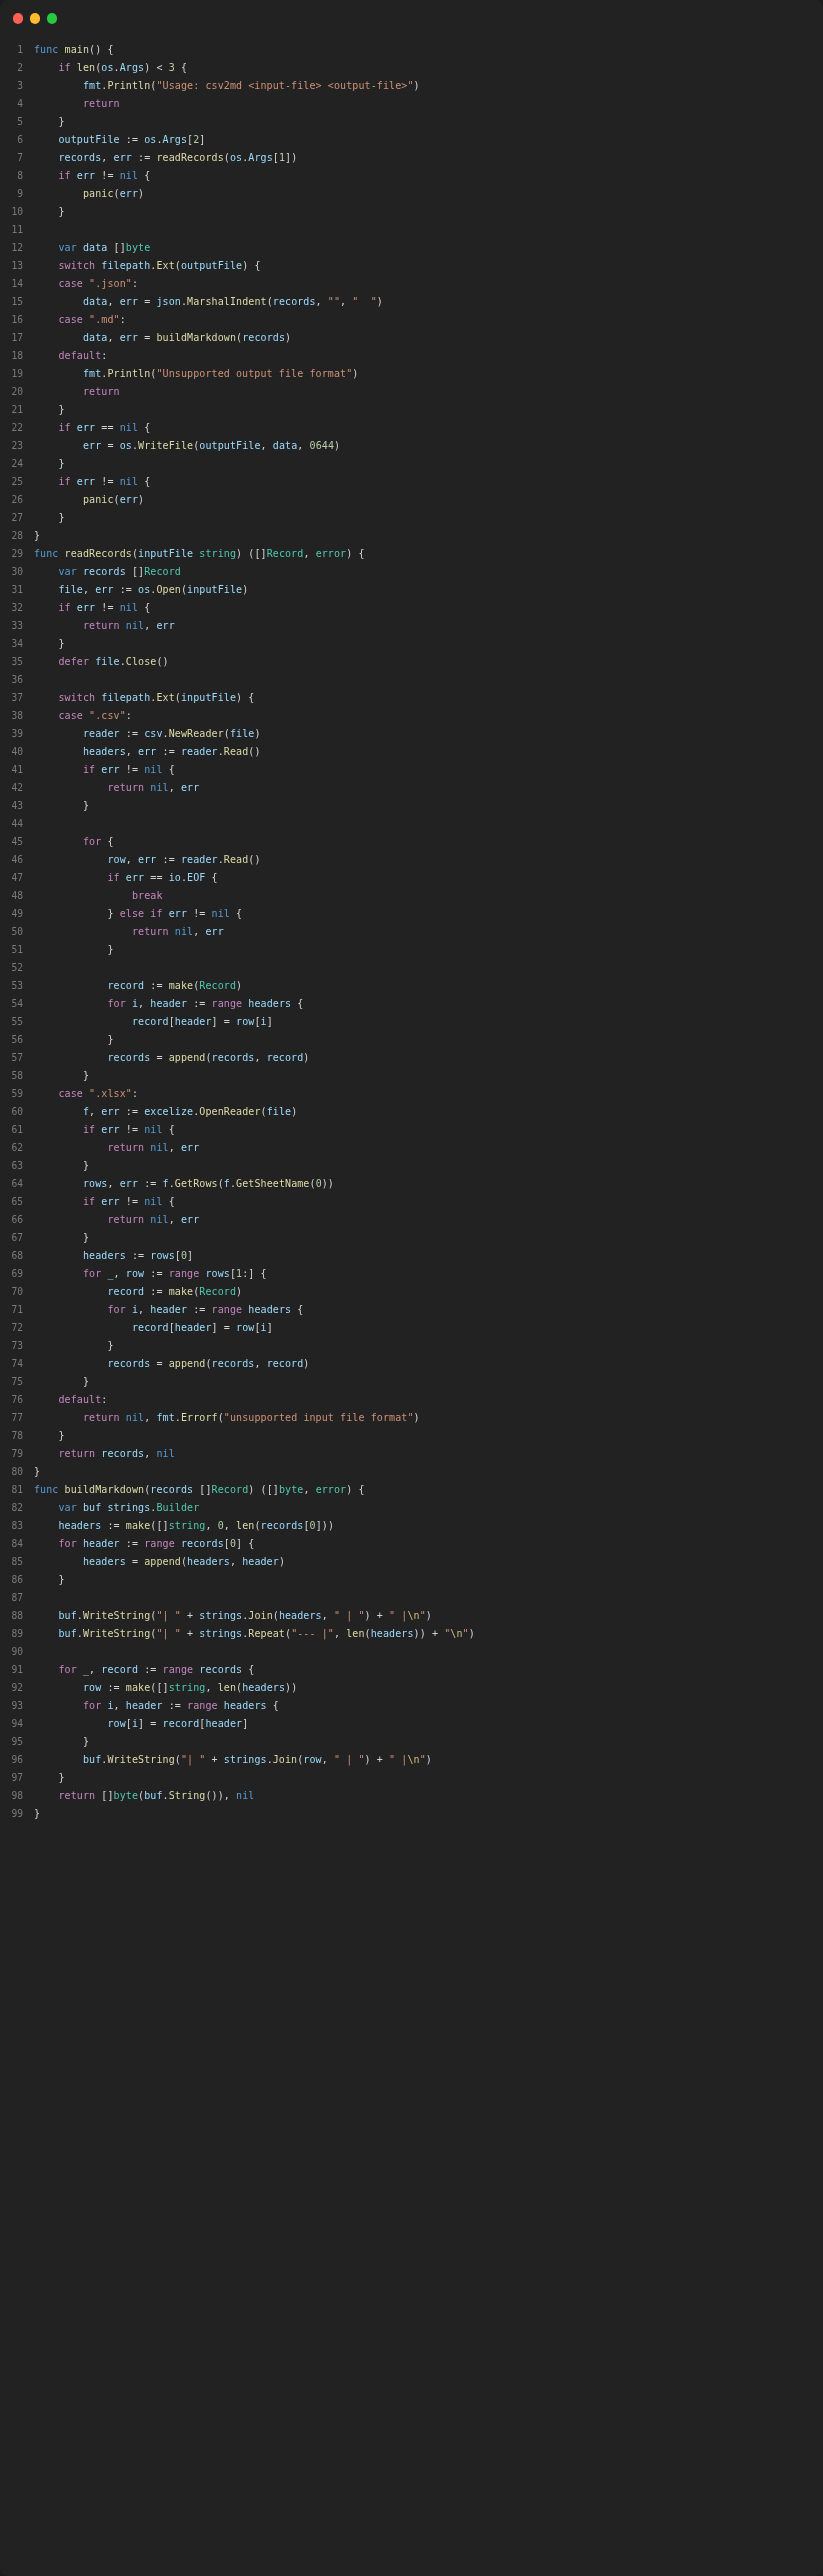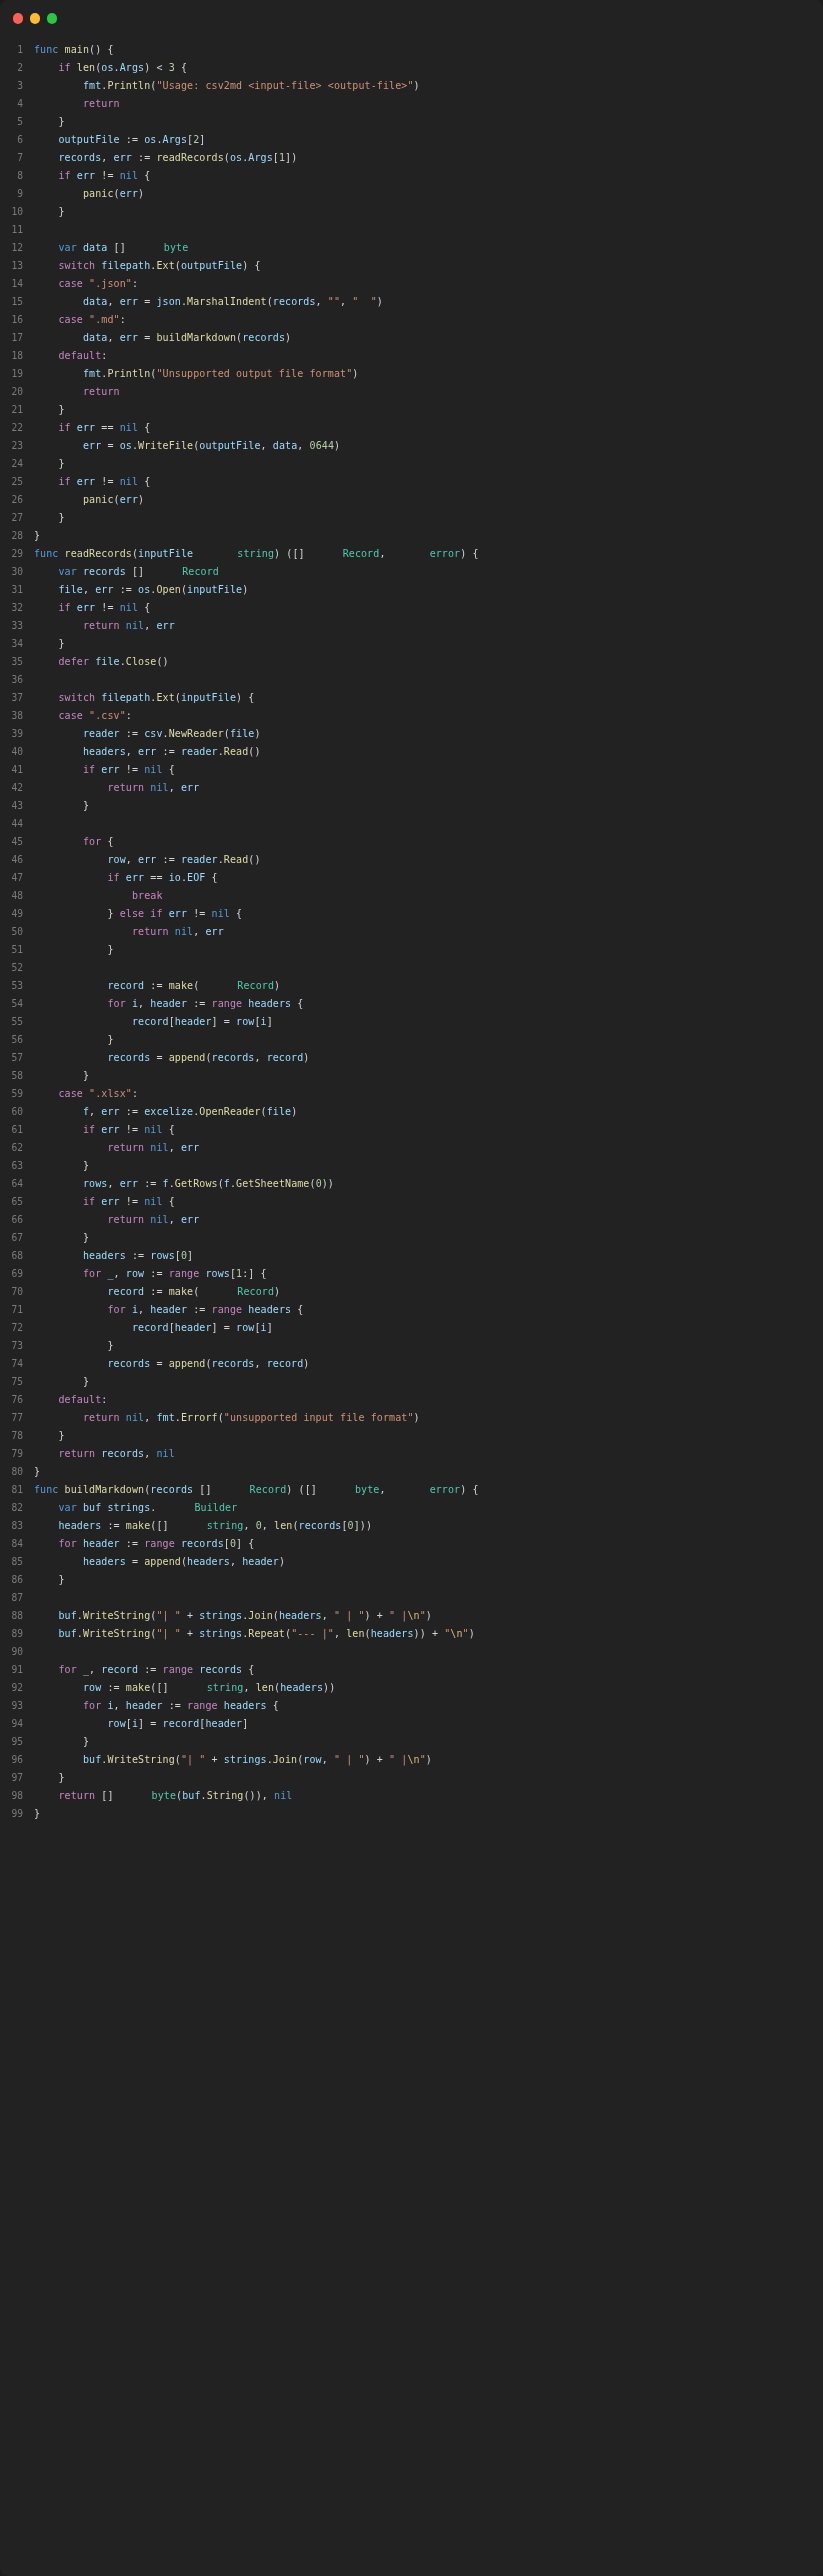--- a/index.html
+++ b/index.html
@@ -64,21 +64,21 @@
   .lcode {
     flex: 1;
     color: #d4d4d4;
     white-space: pre;
     overflow: hidden;
   }
 
   
   .kw   { color: #c586c0; }   
   .kwd  { color: #569cd6; }   
-  .typ  { color: #4ec9b0; margin-left: 38px; }   
+  .typ  { color: #4ec9b0; }   
   .fn   { color: #dcdcaa; }   
   .var  { color: #9cdcfe; }   
   .str  { color: #ce9178; }   
   .esc  { color: #d7ba7d; }   
   .num  { color: #b5cea8; }   
   .pun  { color: #d4d4d4; }   
 </style>
 </head>
 <body>
 

